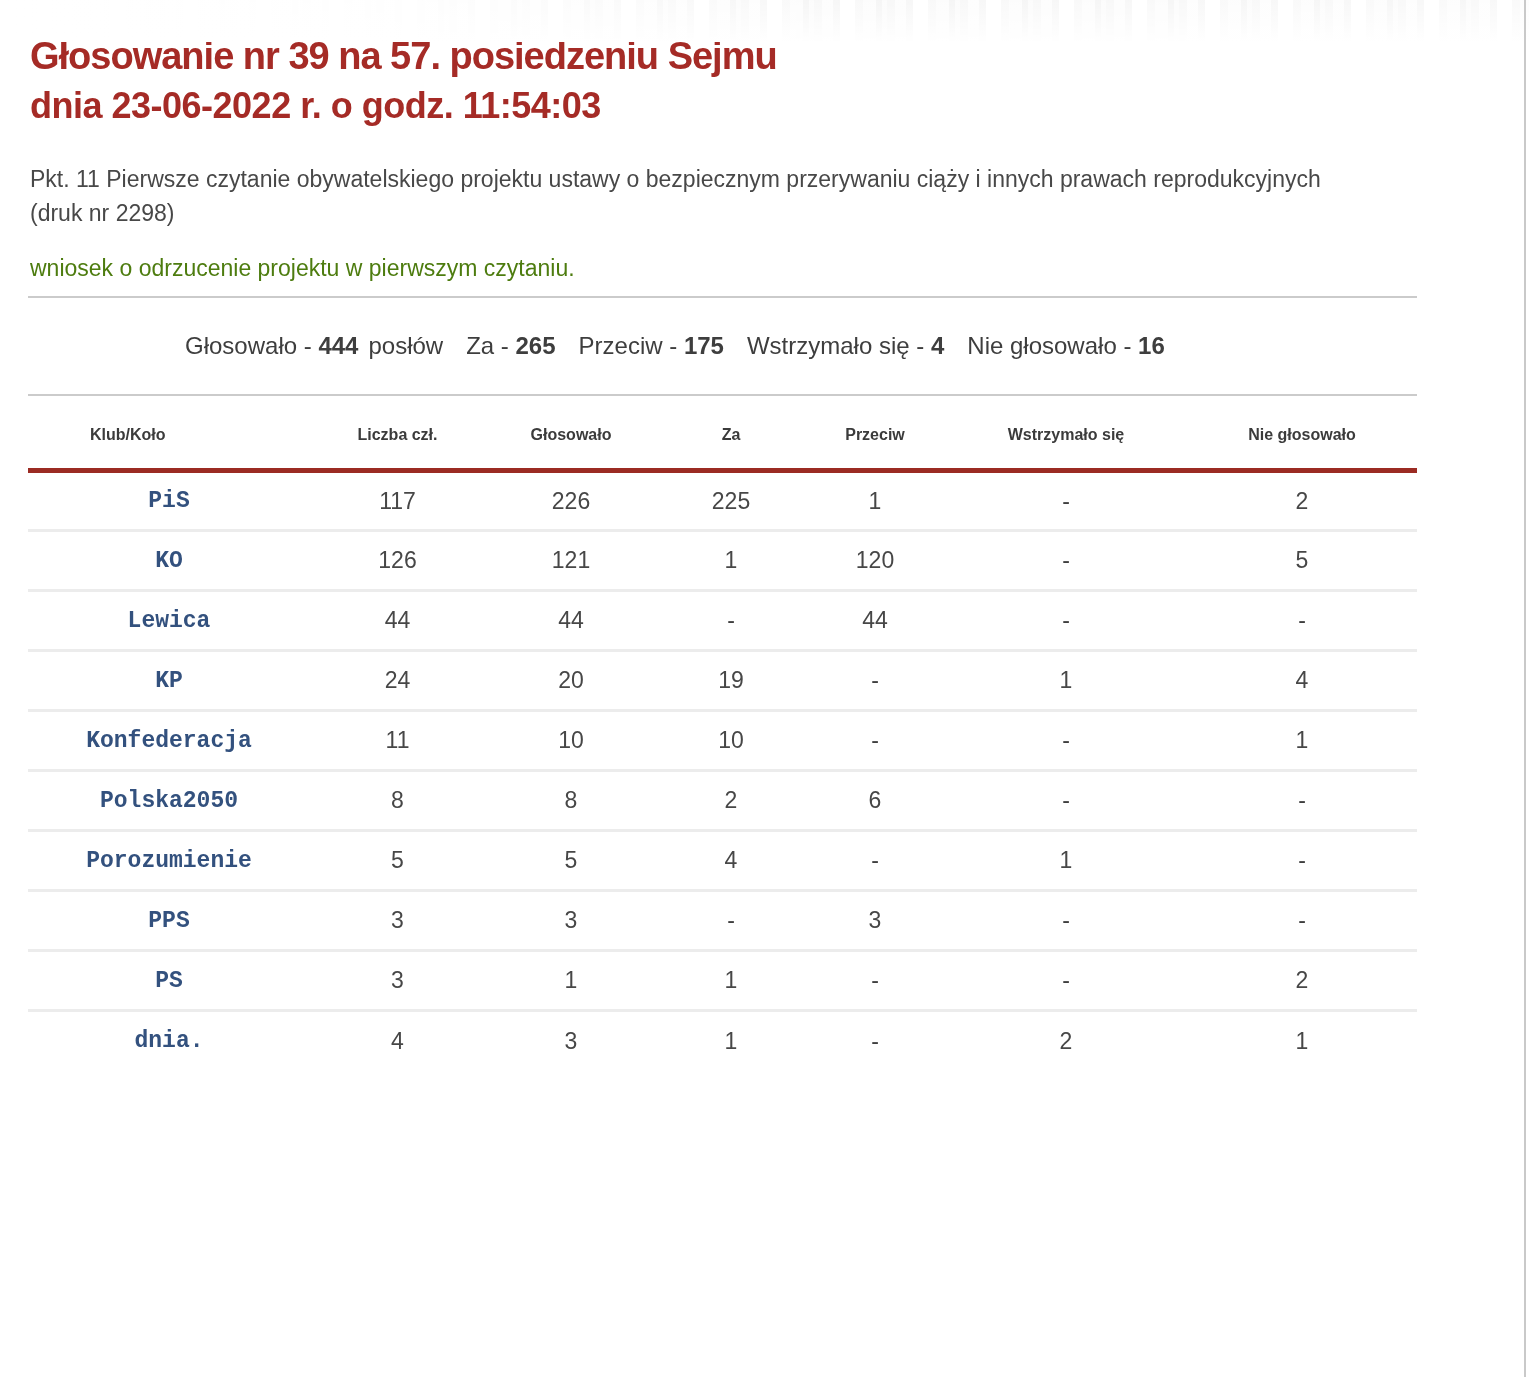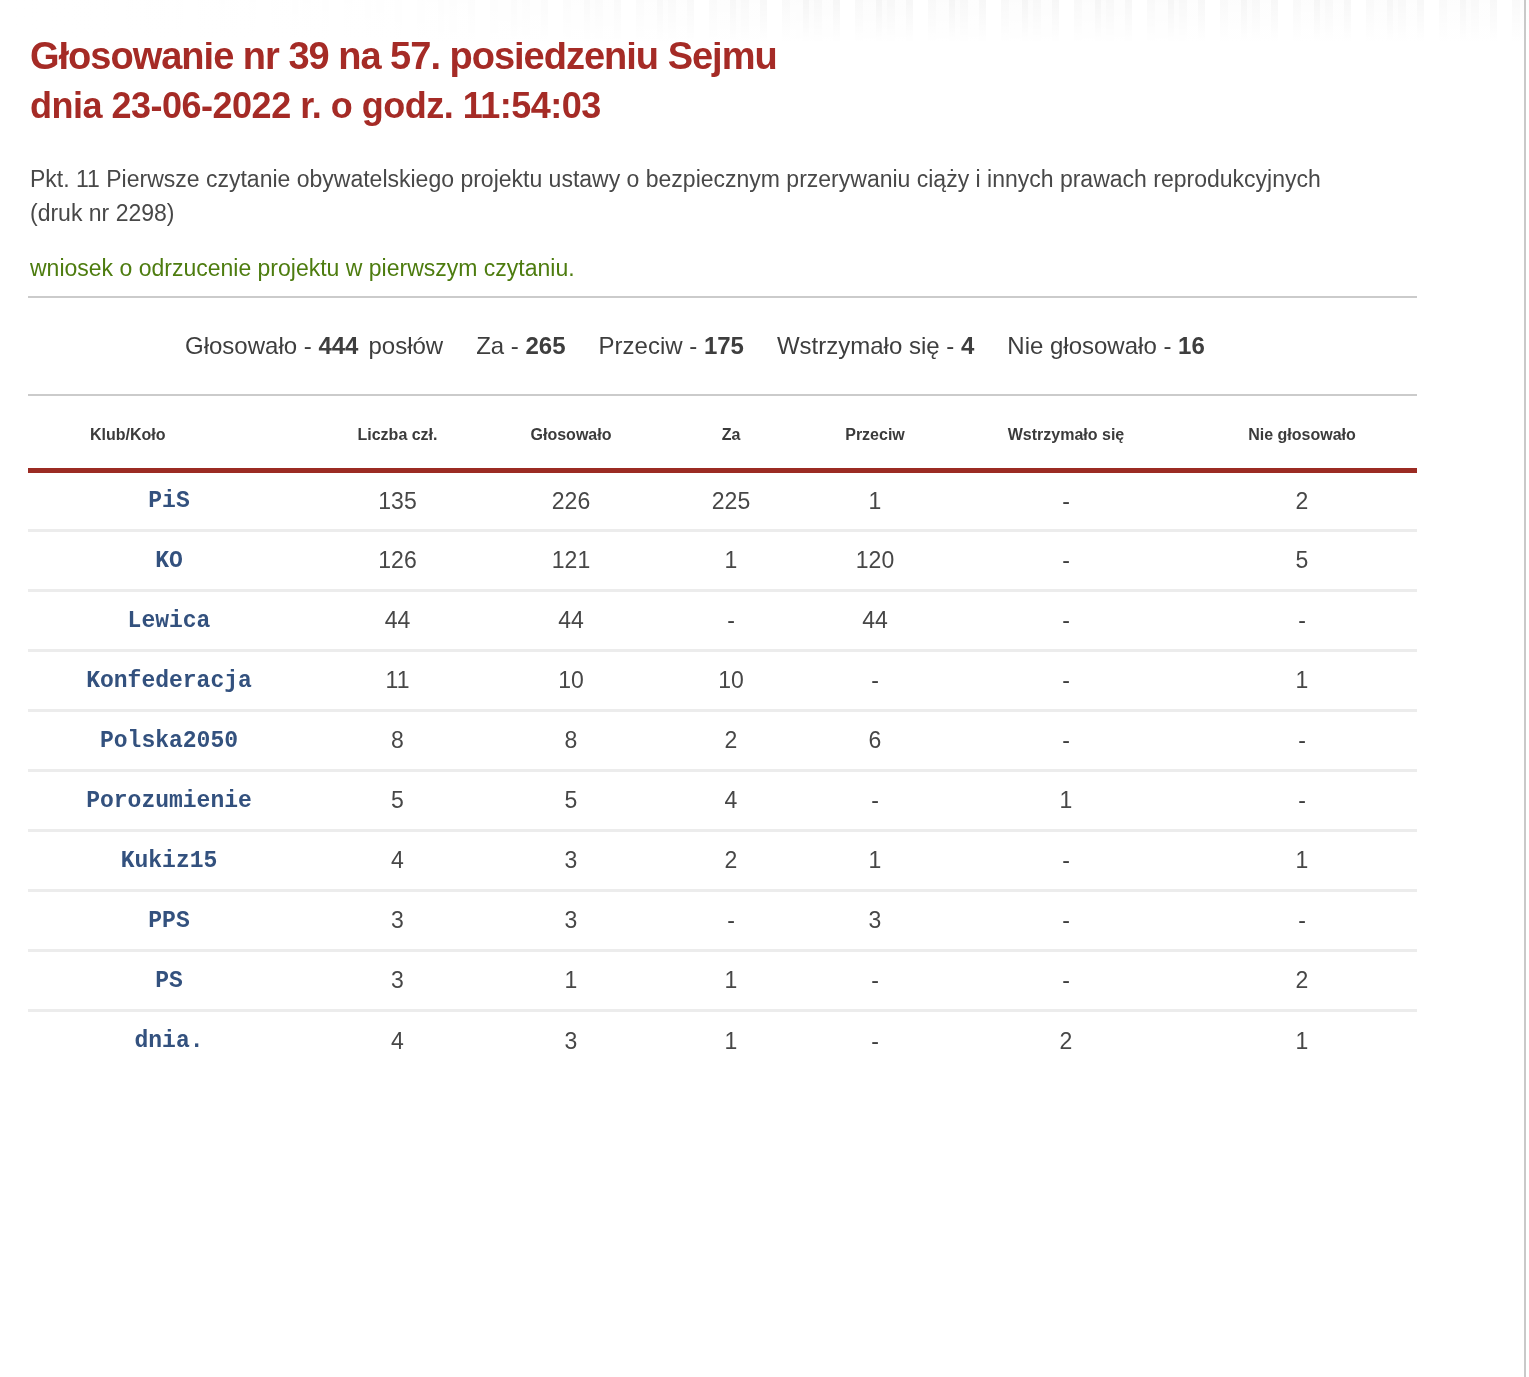--- a/index.html
+++ b/index.html
@@ -79,21 +79,21 @@
   }
   .divider.top { margin-top: 14px; }
 
   .summary {
     margin-left: 28px;
     width: 1389px;
     height: 96px;
     display: flex;
     align-items: center;
     padding-left: 157px;
-    gap: 33px;
+    gap: 23px;
     font-size: 24px;
     color: #3e3e3e;
     white-space: nowrap;
   }
   .summary .sum-item b { font-weight: bold; }
   .summary .sum-suffix:not(:empty) { margin-left: 10px; }
 
   table.results {
     margin-left: 28px;
     width: 1389px;
@@ -184,21 +184,21 @@
       <th>Głosowało</th>
       <th>Za</th>
       <th>Przeciw</th>
       <th>Wstrzymało się</th>
       <th>Nie głosowało</th>
     </tr>
   </thead>
   <tbody>
     <tr>
       <td class="club"><a>PiS</a></td>
-      <td class="num">135</td>
+      <td class="num">117</td>
       <td class="num">226</td>
       <td class="vote">225</td>
       <td class="vote">1</td>
       <td class="vote dash">-</td>
       <td class="vote">2</td>
     </tr>
     <tr>
       <td class="club"><a>KO</a></td>
       <td class="num">126</td>
       <td class="num">121</td>
@@ -208,20 +208,29 @@
       <td class="vote">5</td>
     </tr>
     <tr>
       <td class="club"><a>Lewica</a></td>
       <td class="num">44</td>
       <td class="num">44</td>
       <td class="vote dash">-</td>
       <td class="vote">44</td>
       <td class="vote dash">-</td>
       <td class="vote dash">-</td>
+    </tr>
+    <tr>
+      <td class="club"><a>KP</a></td>
+      <td class="num">24</td>
+      <td class="num">20</td>
+      <td class="vote">19</td>
+      <td class="vote dash">-</td>
+      <td class="vote">1</td>
+      <td class="vote">4</td>
     </tr>
     <tr>
       <td class="club"><a>Konfederacja</a></td>
       <td class="num">11</td>
       <td class="num">10</td>
       <td class="vote">10</td>
       <td class="vote dash">-</td>
       <td class="vote dash">-</td>
       <td class="vote">1</td>
     </tr>
@@ -237,29 +246,20 @@
     <tr>
       <td class="club"><a>Porozumienie</a></td>
       <td class="num">5</td>
       <td class="num">5</td>
       <td class="vote">4</td>
       <td class="vote dash">-</td>
       <td class="vote">1</td>
       <td class="vote dash">-</td>
     </tr>
     <tr>
-      <td class="club"><a>Kukiz15</a></td>
-      <td class="num">4</td>
-      <td class="num">3</td>
-      <td class="vote">2</td>
-      <td class="vote">1</td>
-      <td class="vote dash">-</td>
-      <td class="vote">1</td>
-    </tr>
-    <tr>
       <td class="club"><a>PPS</a></td>
       <td class="num">3</td>
       <td class="num">3</td>
       <td class="vote dash">-</td>
       <td class="vote">3</td>
       <td class="vote dash">-</td>
       <td class="vote dash">-</td>
     </tr>
     <tr>
       <td class="club"><a>PS</a></td>

